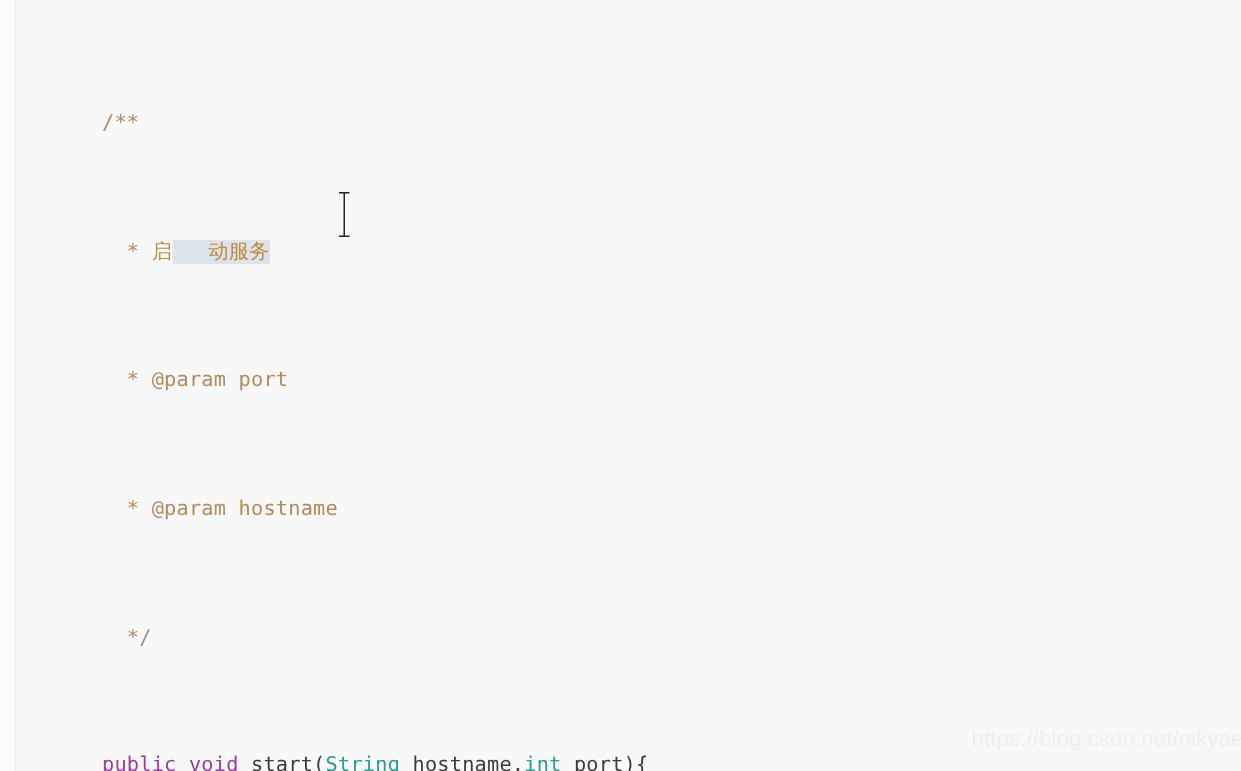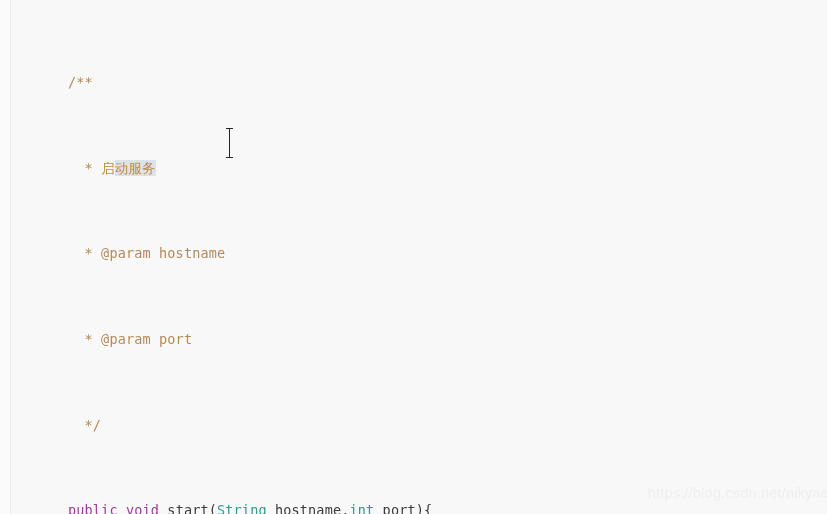--- a/index.html
+++ b/index.html
@@ -47,21 +47,21 @@
     height: 21.4px;
     white-space: pre;
   }
 
   
   .cmt      { color: #b5895a; }          
   .cmt-cn   { color: #c08a3e; }          
   .kw       { color: #9b3d9b; }          
   .type     { color: #2e9b8f; }          
   .plain    { color: #3b3b40; }          
-  .sel      { background: #dde3ea; }     
+  .sel      { background: #dde3ea; padding-left: 24px; }     
 
   
   #ibeam-cursor {
     position: absolute;
     left: 229px;
     top: 128px;
     width: 1px;
     height: 30px;
     background: #26262a;
     pointer-events: none;
@@ -96,23 +96,23 @@
 <div id="code-viewport">
 
   <div id="gutter-rule"></div>
 
   <div id="code-block">
 
     <div class="line"><span class="cmt">/**</span></div>
 
     <div class="line"><span class="cmt">  </span><span class="cmt">* </span><span class="cmt-cn">启</span><span class="cmt-cn sel">动服务</span></div>
 
+    <div class="line"><span class="cmt">  </span><span class="cmt">* @param port</span></div>
+
     <div class="line"><span class="cmt">  </span><span class="cmt">* @param hostname</span></div>
-
-    <div class="line"><span class="cmt">  </span><span class="cmt">* @param port</span></div>
 
     <div class="line"><span class="cmt">  </span><span class="cmt">*/</span></div>
 
     <div class="line"><span class="kw">public</span><span class="plain"> </span><span class="kw">void</span><span class="plain"> </span><span class="plain">start(</span><span class="type">String</span><span class="plain"> hostname,</span><span class="type">int</span><span class="plain"> port){</span></div>
 
     
 
     
 
     

